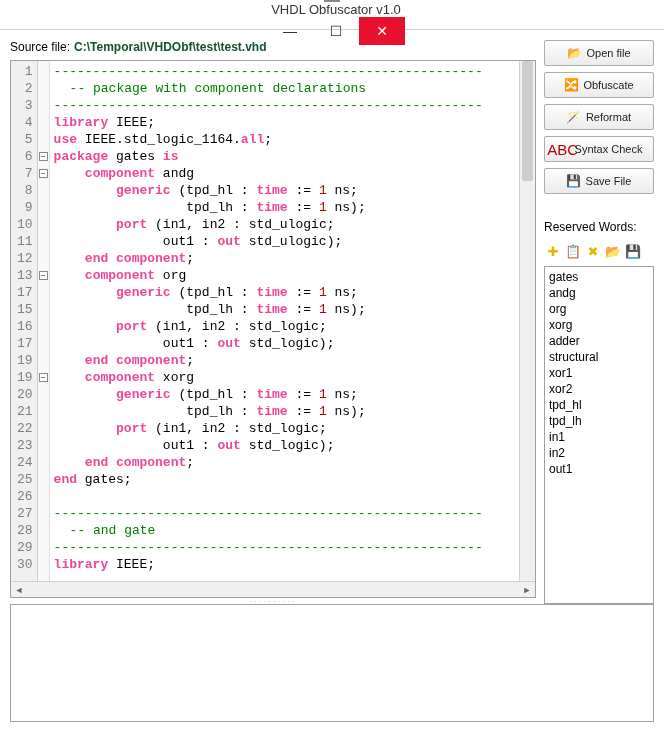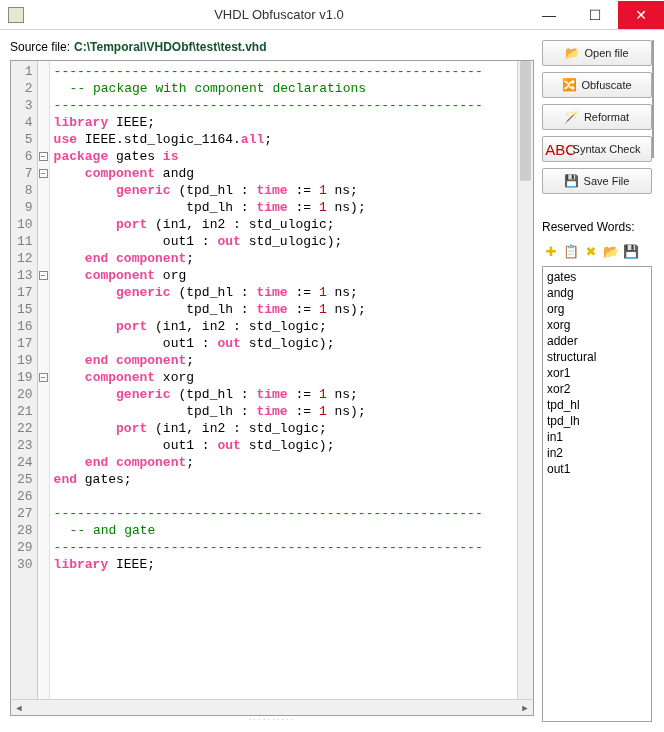--- a/index.html
+++ b/index.html
@@ -1,23 +1,23 @@
 <!DOCTYPE html>
 <html><head>
 <meta charset="utf-8">
 <style>
 * { box-sizing: border-box; margin: 0; padding: 0; }
 body { font-family: "Segoe UI", Tahoma, sans-serif; font-size: 12px; background: #fff; width: 664px; height: 732px; overflow: hidden; display: flex; flex-direction: column; }
-.titlebar { height: 30px; background: #fff; border-bottom: 1px solid #d0d0d0; display: flex; align-items: center; padding-left: 8px; }
+.titlebar { height: 30px; background: #fff; border-bottom: 1px solid #d0d0d0; display: flex; align-items: center; padding-left: 8px; flex-direction: column; }
 .titlebar-icon { width: 16px; height: 16px; background: #e8e8d0; border: 1px solid #888; margin-right: 8px; }
 .titlebar-title { flex: 1; text-align: center; font-size: 13px; color: #333; }
 .titlebar-buttons { display: flex; }
 .titlebar-btn { width: 46px; height: 28px; display: flex; align-items: center; justify-content: center; font-size: 14px; color: #333; }
 .titlebar-btn.close { background: #e8112d; color: #fff; }
-.content { flex: 1; display: flex; flex-direction: row; padding: 10px; }
+.content { flex: 1; display: flex; flex-direction: column; padding: 10px; }
 .top-row { display: flex; gap: 8px; flex: 1; min-height: 0; }
 .left-col { flex: 1; display: flex; flex-direction: column; min-width: 0; }
 .source-row { display: flex; align-items: center; margin-bottom: 6px; font-size: 12px; }
 .source-label { color: #000; margin-right: 4px; }
 .source-path { color: #14532d; font-weight: bold; }
 .editor-box { flex: 1; border: 1px solid #a0a0a0; display: flex; flex-direction: column; min-height: 0; background: #fff; }
 .editor-scroll { flex: 1; display: flex; overflow: hidden; position: relative; }
 .gutter { background: #f0f0f0; border-right: 1px solid #ccc; text-align: right; padding: 2px 4px 2px 6px; color: #808080; font-family: "Courier New", monospace; font-size: 13px; line-height: 17px; user-select: none; }
 .fold-col { width: 12px; background: #f8f8f8; border-right: 1px solid #e0e0e0; font-family: monospace; font-size: 9px; line-height: 17px; color: #888; text-align: center; padding-top: 2px; }
 .code { flex: 1; padding: 2px 4px; font-family: "Courier New", monospace; font-size: 13px; line-height: 17px; white-space: pre; overflow: hidden; color: #000; position: relative; }

